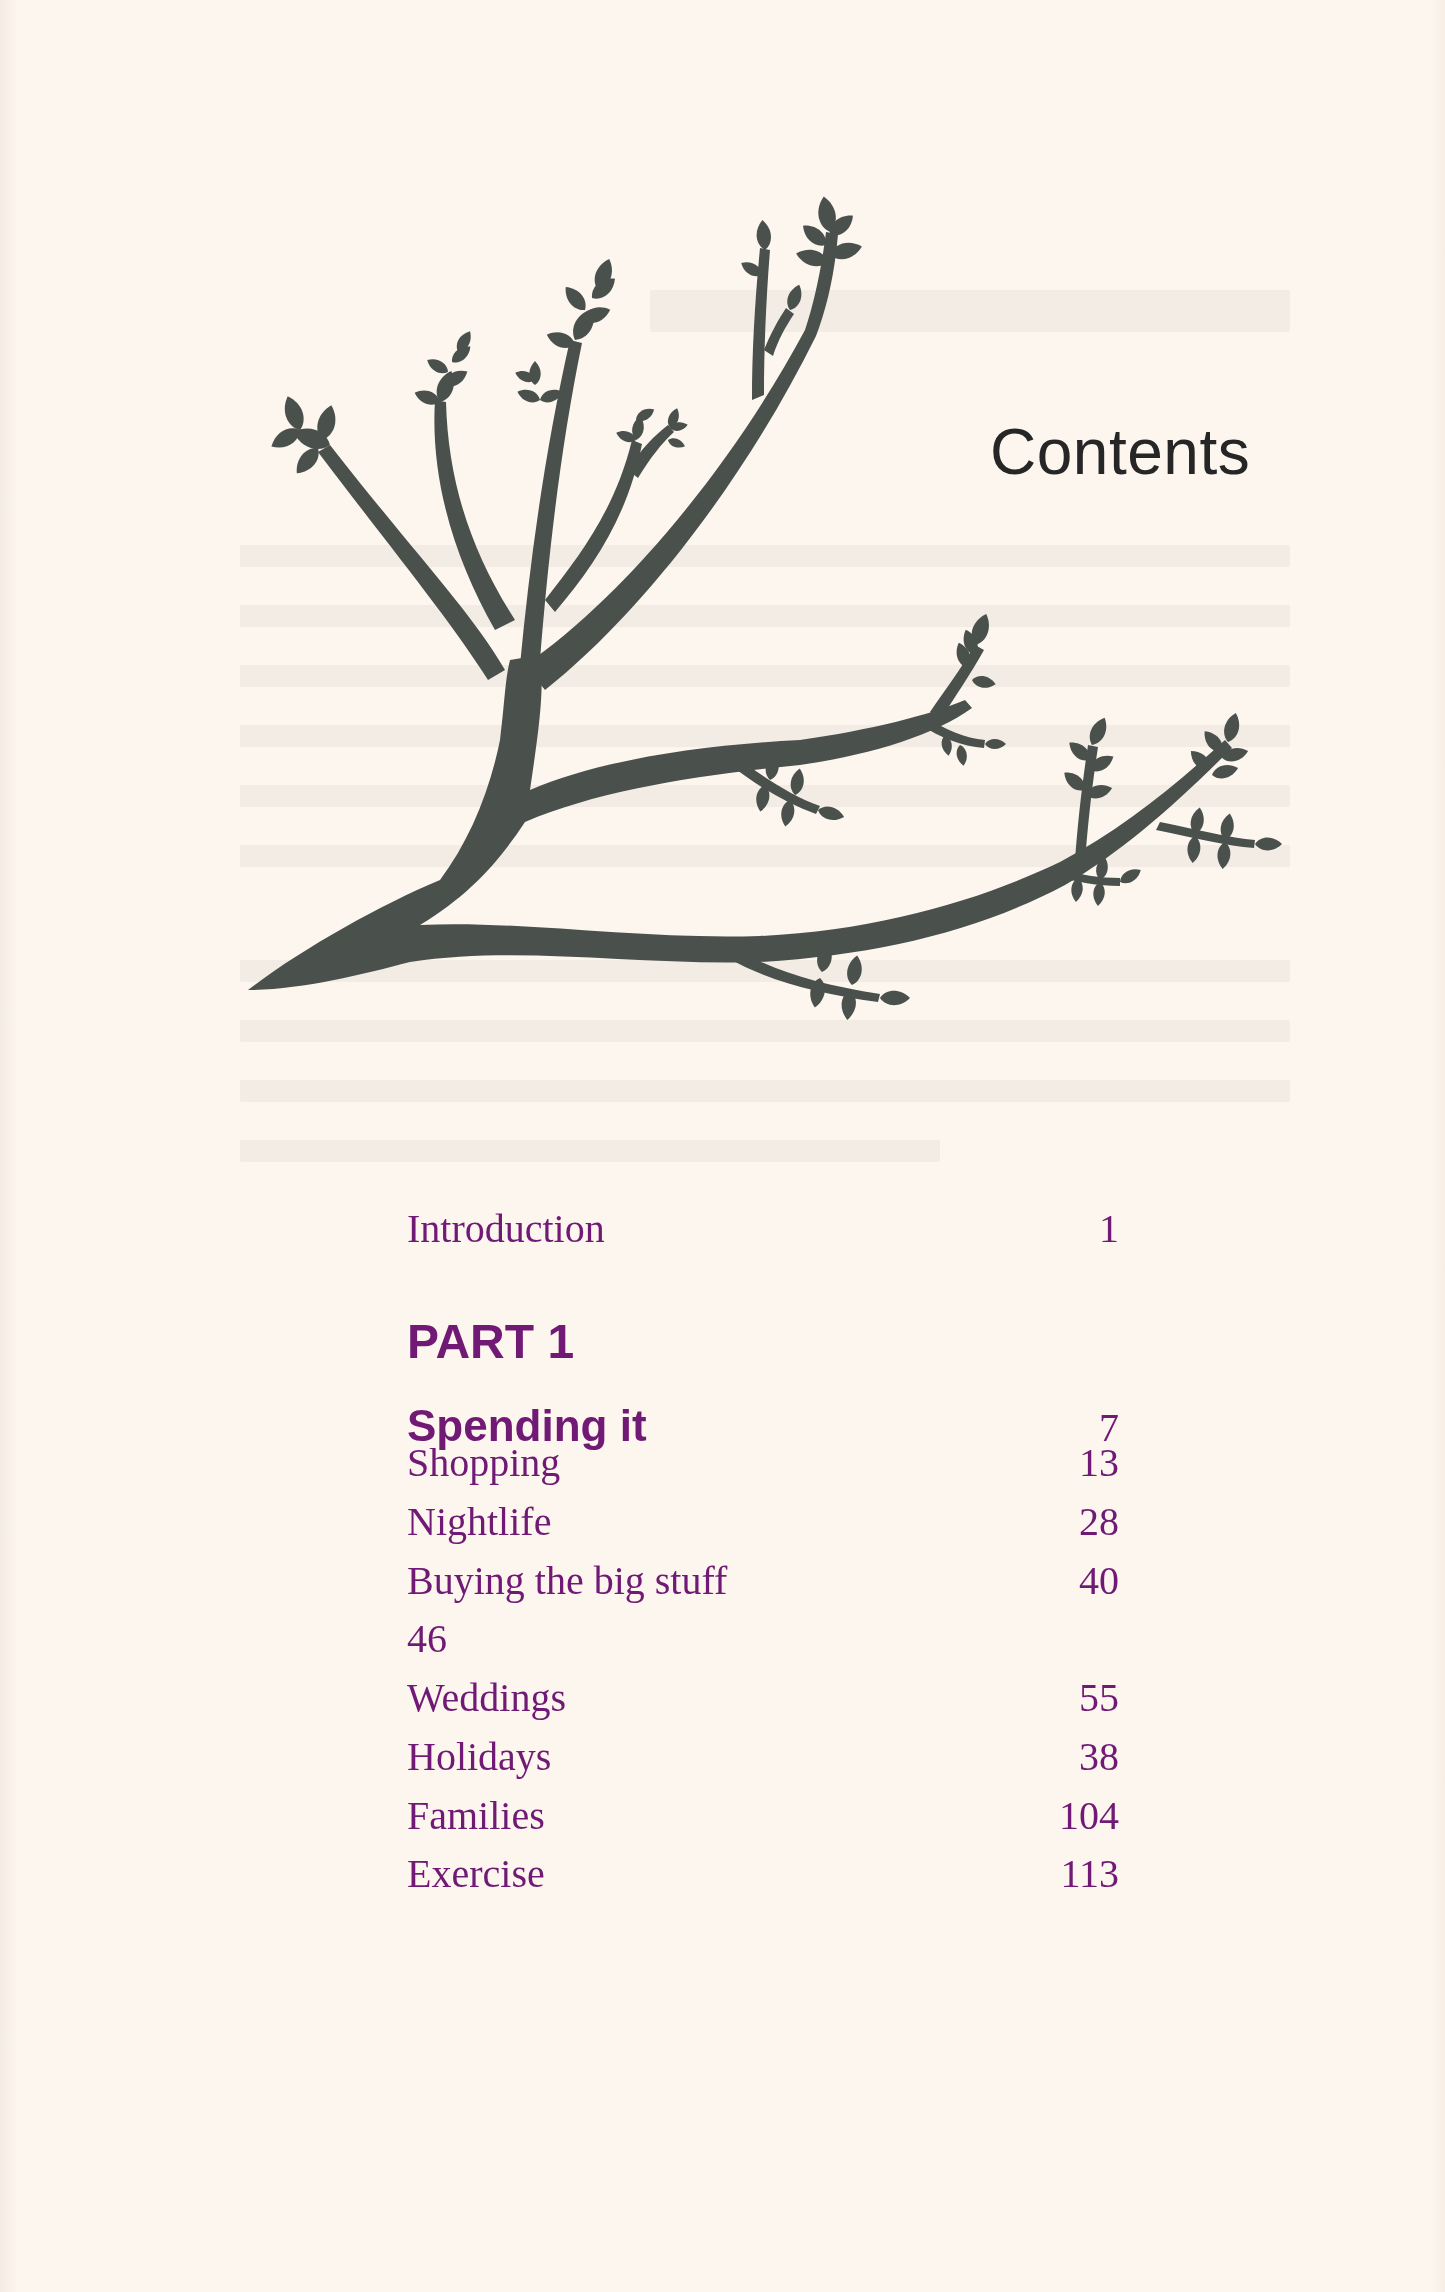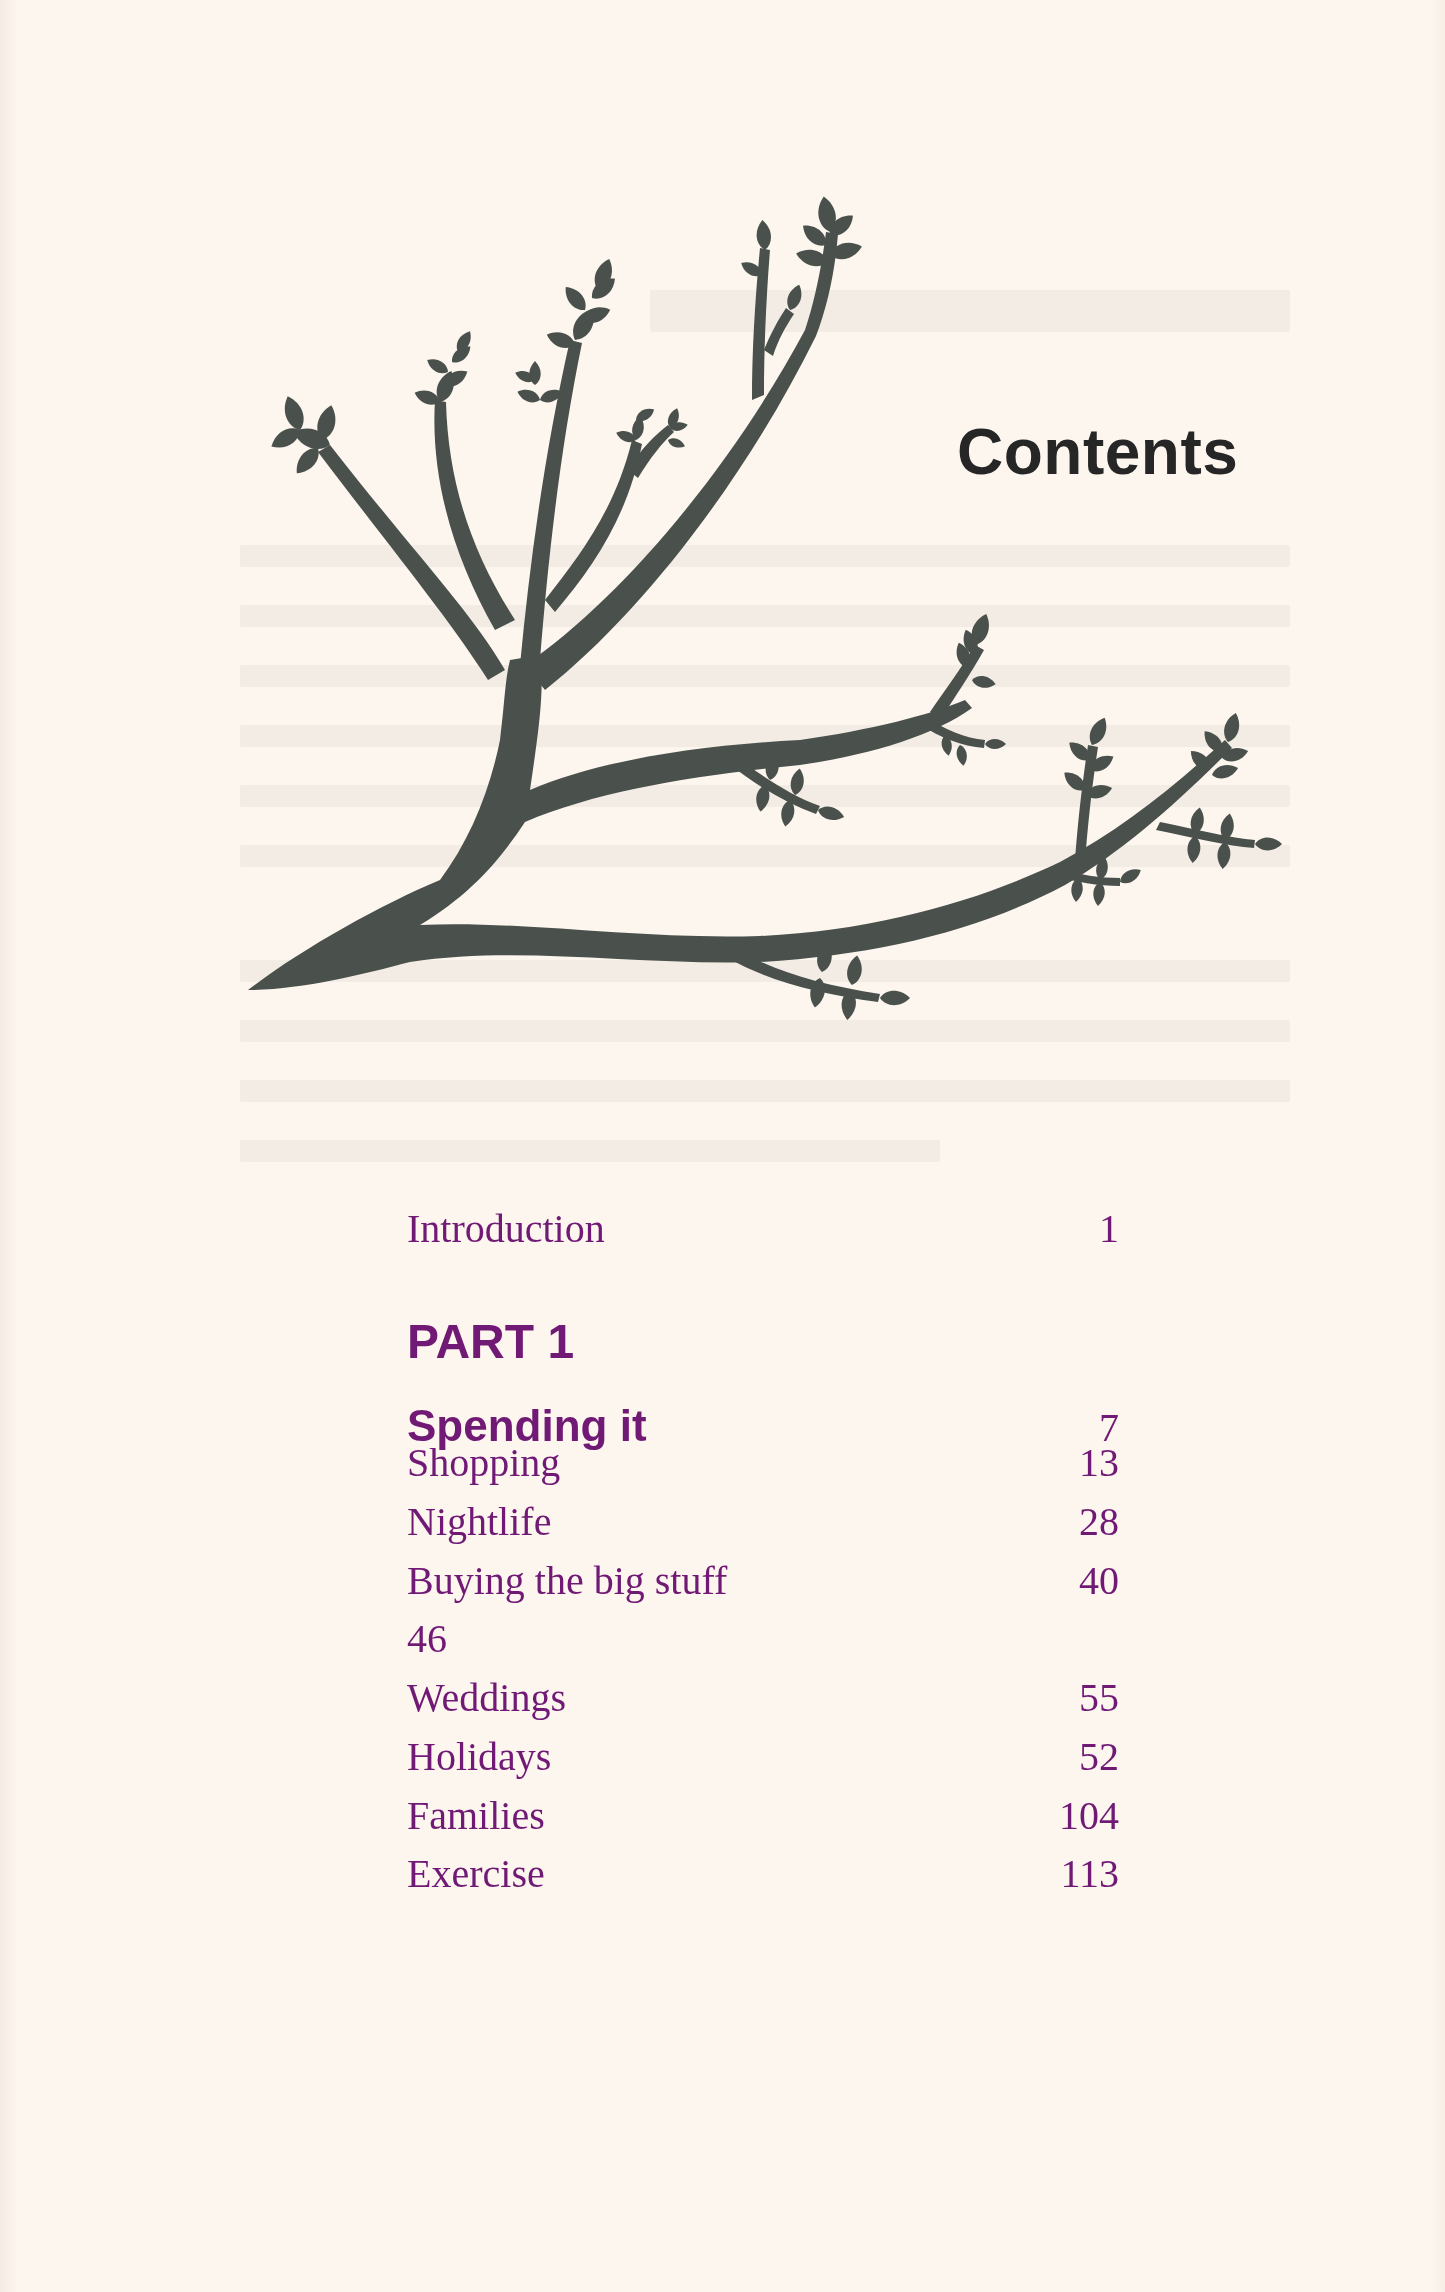--- a/index.html
+++ b/index.html
@@ -16,22 +16,22 @@
       linear-gradient(270deg, rgba(220,205,190,0.18) 0px, rgba(255,255,255,0) 14px),
       #fdf6ef;
   }
   .ghost {
     position: absolute; background: rgba(120,110,100,0.07); border-radius: 2px;
   }
   .tree {
     position: absolute; left: 0; top: 0; width: 1445px; height: 1100px;
   }
   .title {
-    position: absolute; left: 957px; top: 412px;
-    font-family: "Liberation Sans", sans-serif; font-weight: bold;
+    position: absolute; left: 990px; top: 412px;
+    font-family: "Liberation Sans", sans-serif; font-weight: normal;
     font-size: 64px; line-height: 80px; color: #262626; letter-spacing: 0.5px;
     margin: 0;
   }
   .toc {
     position: absolute; left: 407px; top: 0; width: 712px;
   }
   .row {
     position: absolute; left: 0; width: 712px; height: 58px;
     display: flex; justify-content: space-between; align-items: baseline;
   }
@@ -213,21 +213,21 @@
   </div>
   <div class="row" style="top:1610px;">
     <span class="page">46</span>
   </div>
   <div class="row" style="top:1669px;">
     <span class="label">Weddings</span>
     <span class="page">55</span>
   </div>
   <div class="row" style="top:1728px;">
     <span class="label">Holidays</span>
-    <span class="page">52</span>
+    <span class="page">38</span>
   </div>
   <div class="row" style="top:1787px;">
     <span class="label">Families</span>
     <span class="page">104</span>
   </div>
   <div class="row" style="top:1845px;">
     <span class="label">Exercise</span>
     <span class="page">113</span>
   </div>
 </div>

